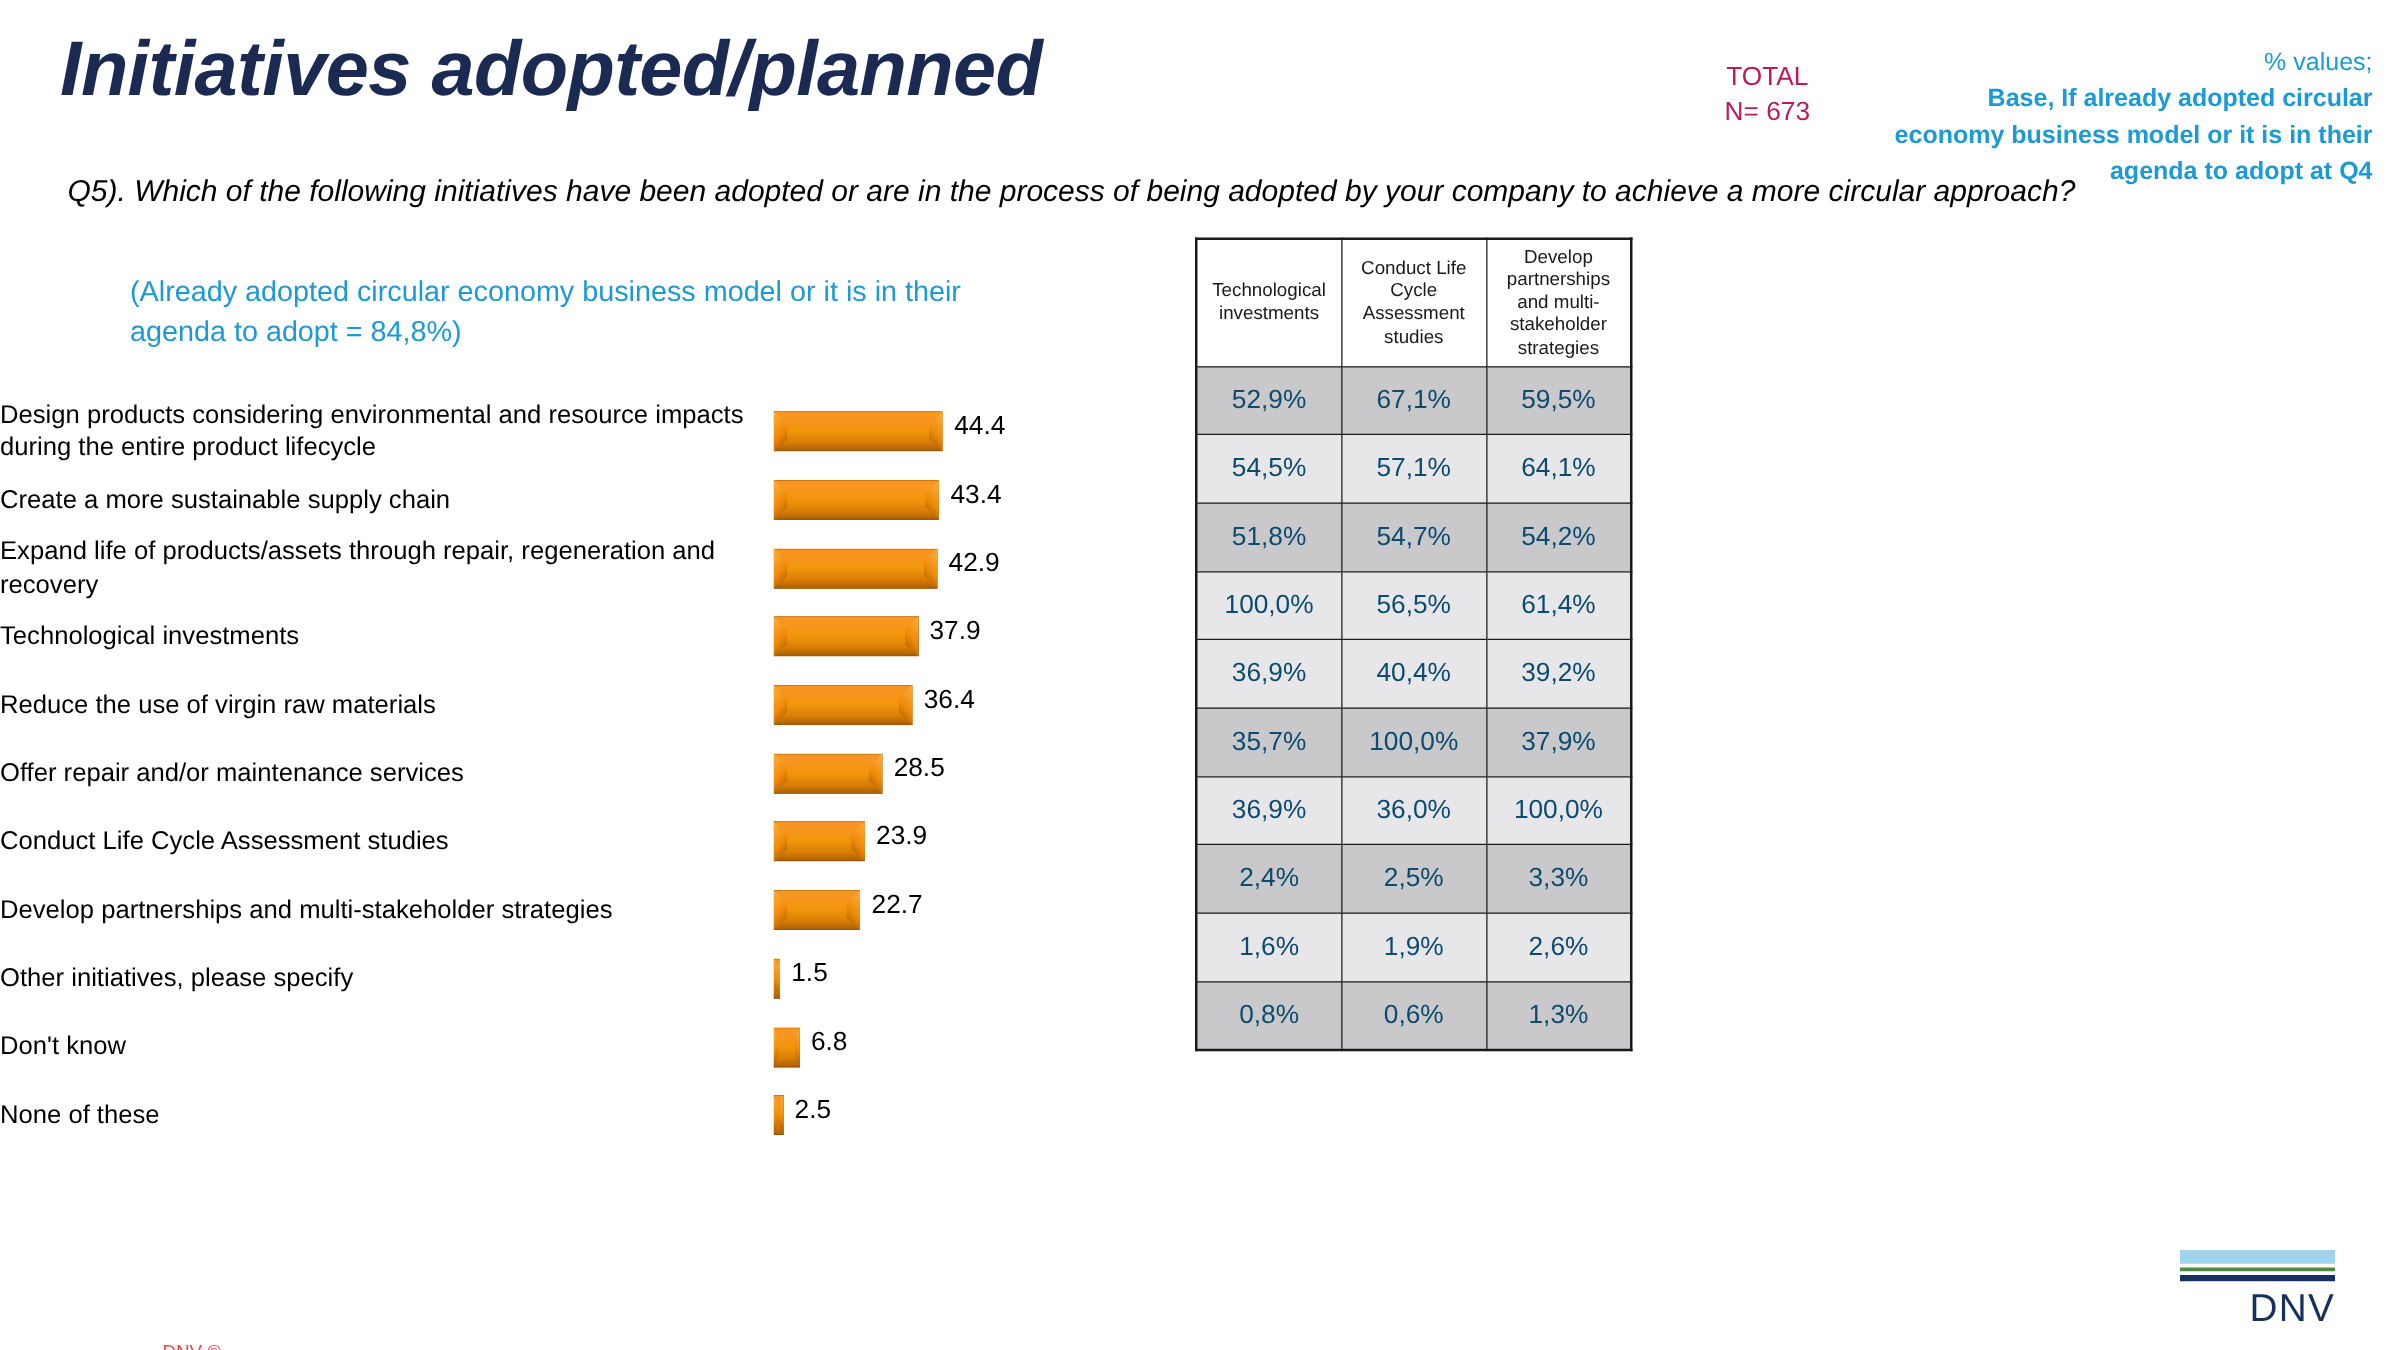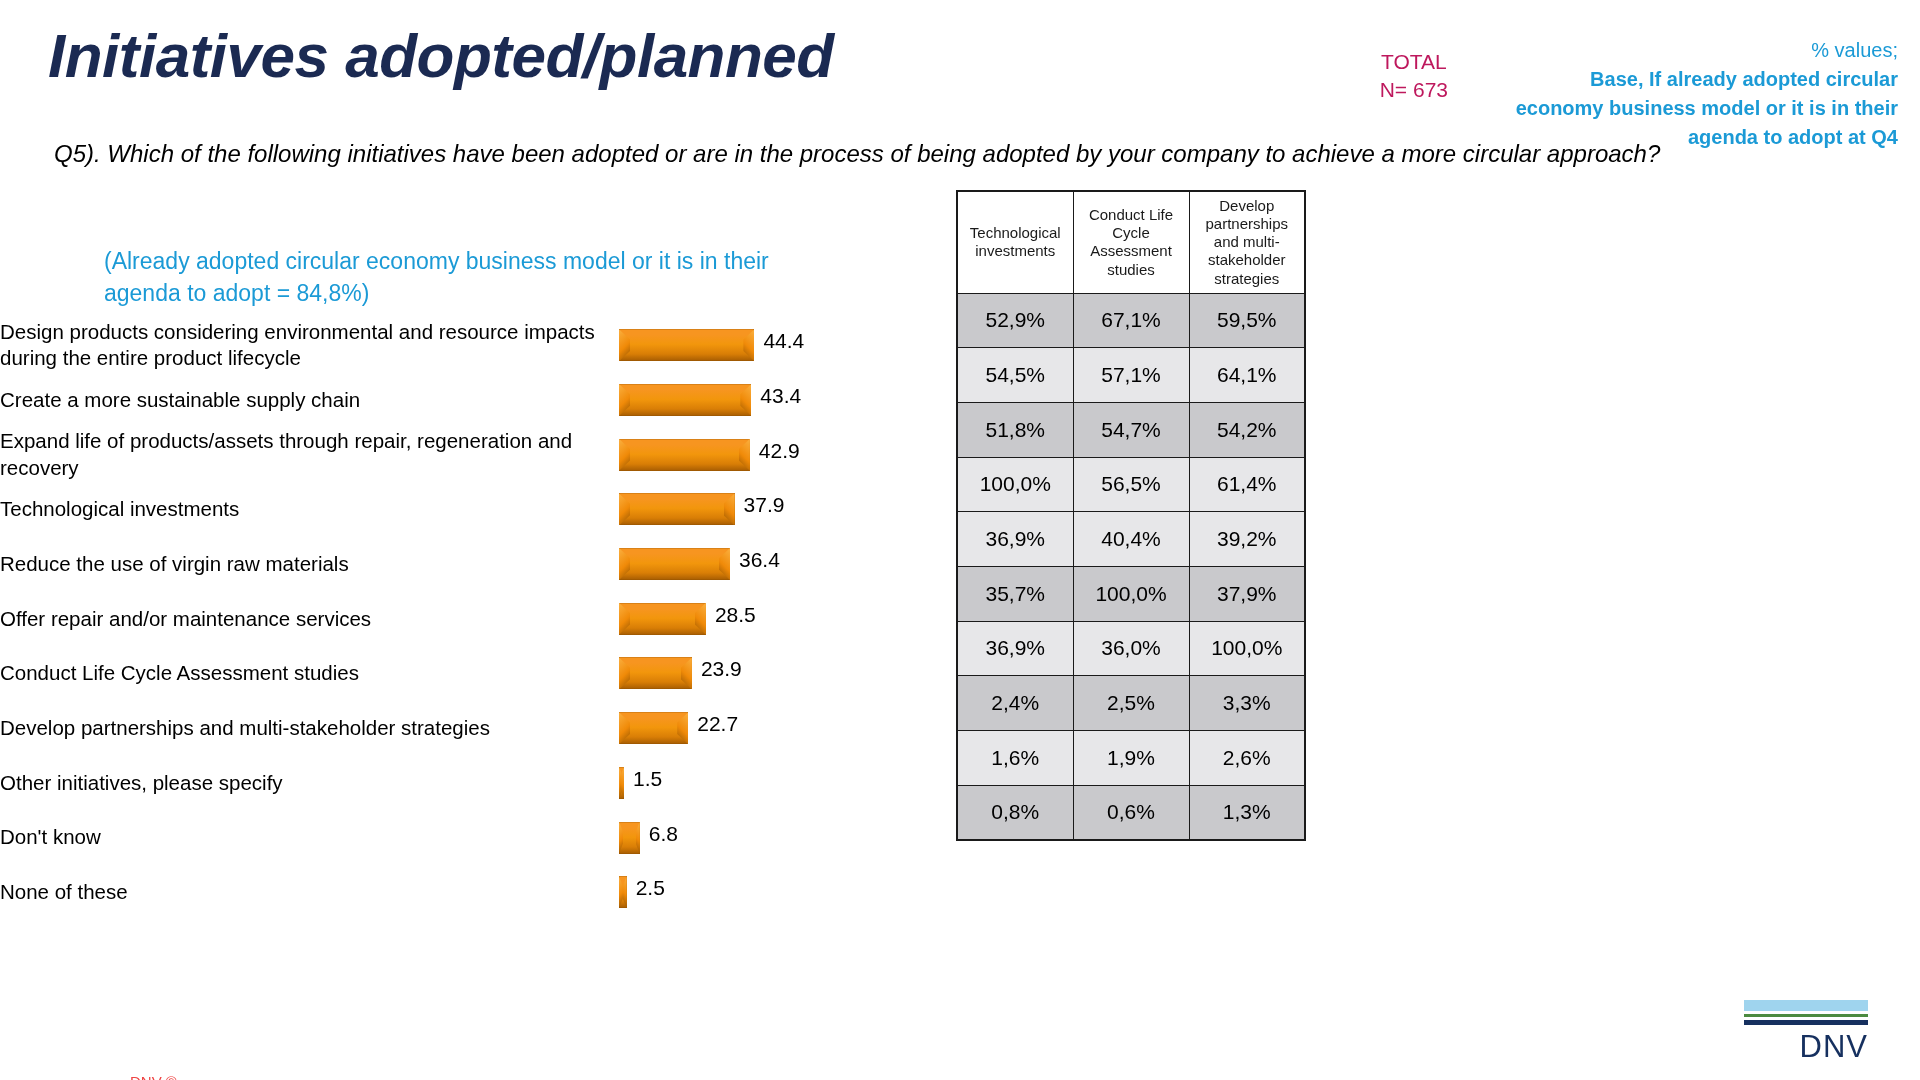--- a/index.html
+++ b/index.html
@@ -68,21 +68,20 @@
 
   
   #adoption-note {
     position: absolute;
     left: 104px;
     top: 218px;
     width: 730px;
     font-size: 23px;
     line-height: 1.38;
     color: #1B9AD6;
-    margin-top: 28px;
   }
 
   
   #chart {
     position: absolute;
     left: 0px;
     top: 318px;
     width: 940px;
   }
   .chart-row {
@@ -163,21 +162,21 @@
     font-weight: 400;
     line-height: 1.22;
     padding: 2px 4px;
     vertical-align: middle;
     color: #1a1a1a;
   }
   #cross-table td {
     height: 54.7px;
     font-size: 21px;
     font-weight: 400;
-    color: #000000;
+    color: #0c4a6e;
     vertical-align: middle;
   }
   #cross-table tbody tr.odd td { background: #C9C9CC; }
   #cross-table tbody tr.even td { background: #E7E7E9; }
 
   
   #footer-copy {
     position: absolute;
     left: 130px;
     top: 1073px;

